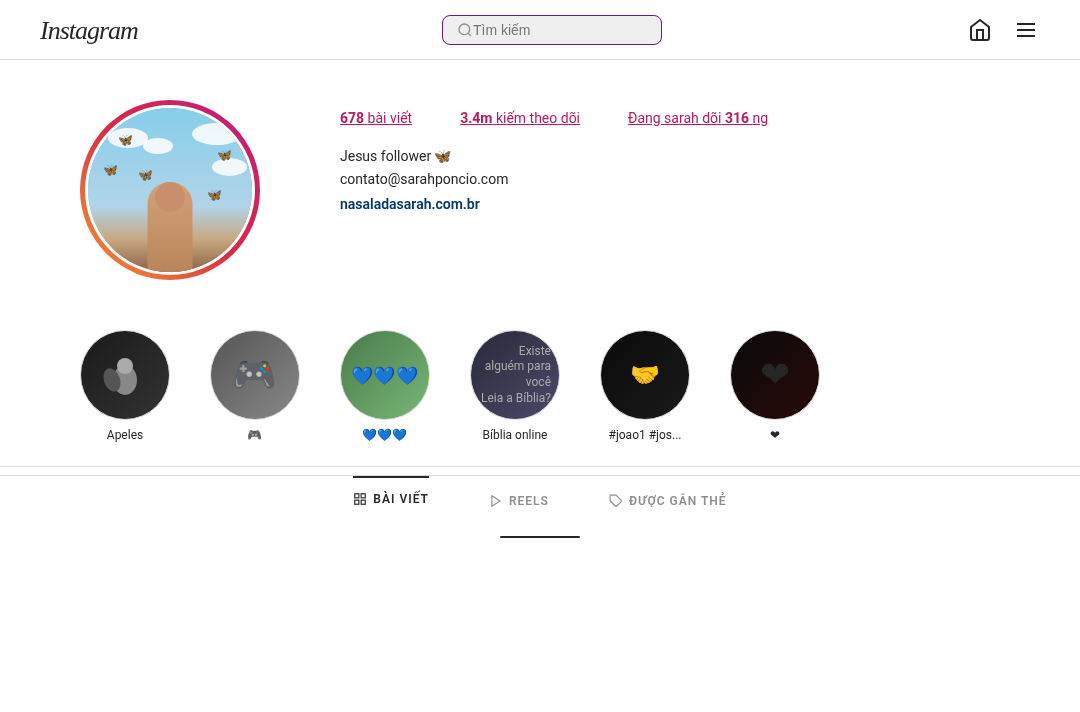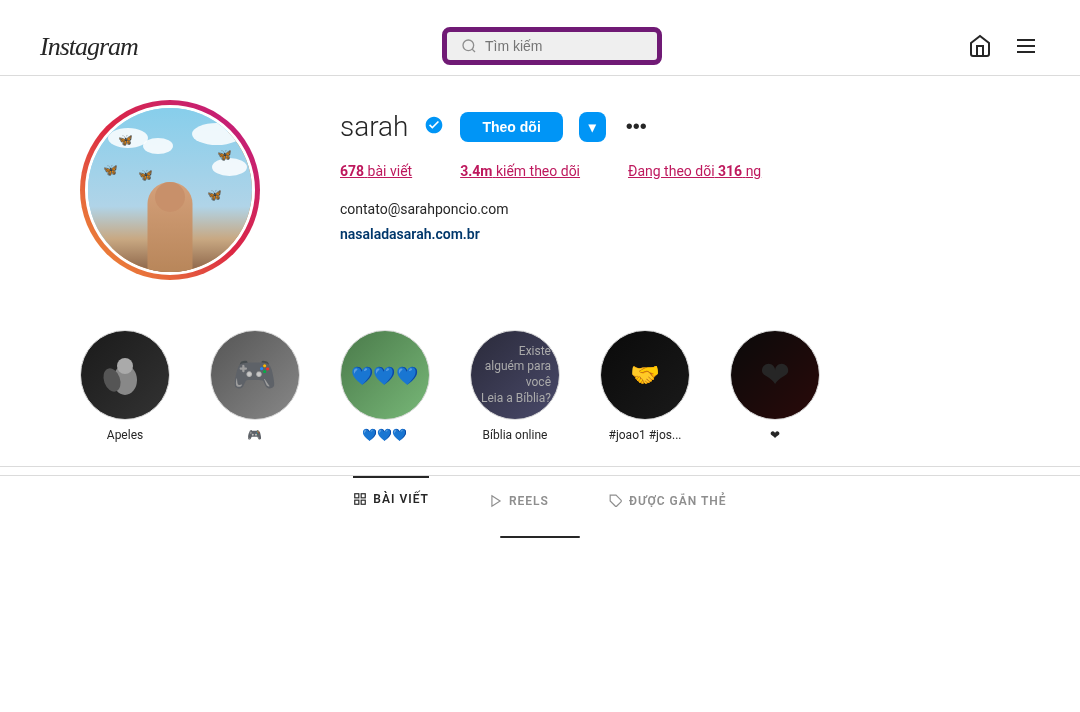--- a/index.html
+++ b/index.html
@@ -15,46 +15,46 @@
     
     .header {
       display: flex;
       align-items: center;
       justify-content: space-between;
       padding: 0 40px;
       height: 60px;
       border-bottom: 1px solid #dbdbdb;
       background: #fff;
       position: sticky;
-      top: 16px;
+      top: 0;
       z-index: 100;
     }
     .header-logo {
       font-family: 'Billabong', cursive;
       font-size: 28px;
       font-weight: 400;
       font-style: italic;
       letter-spacing: -1px;
       color: #262626;
     }
     .header-logo span {
       font-family: Georgia, serif;
       font-style: italic;
       font-size: 26px;
       font-weight: 400;
     }
     .search-bar {
       display: flex;
       align-items: center;
       background: #efefef;
-      border: 5px solid #701a75;
+      border: 1px solid #701a75;
       border-radius: 8px;
       padding: 6px 14px;
       width: 220px;
-      gap: 8px;
+      gap: 0;
     }
     .search-bar input {
       border: none;
       background: transparent;
       outline: none;
       font-size: 14px;
       color: #8e8e8e;
       width: 100%;
     }
     .search-icon-svg {
@@ -371,49 +371,39 @@
 
           <div style="position:absolute;bottom:0;left:50%;transform:translateX(-50%);width:45px;height:90px;background:linear-gradient(180deg,#d4a07a,#b8865a);border-radius:22px 22px 0 0;"></div>
           <div style="position:absolute;bottom:60px;left:50%;transform:translateX(-50%);width:30px;height:30px;background:#c8906a;border-radius:50%;"></div>
         </div>
       </div>
     </div>
   </div>
 
   <div class="profile-info">
 
-    <div class="profile-header-row">
-      <span class="username">sarah</span>
-      <span class="verified-badge">
-        <svg width="20" height="20" viewBox="0 0 24 24" fill="#0095f6">
-          <path d="M12 2C6.48 2 2 6.48 2 12s4.48 10 10 10 10-4.48 10-10S17.52 2 12 2zm-2 14.5l-4-4 1.41-1.41L10 13.67l6.59-6.59L18 8.5l-8 8z"></path>
-        </svg>
-      </span>
-      <button class="btn-follow">Theo dõi</button>
-      <button class="btn-dropdown">▾</button>
-      <button class="btn-more">•••</button>
-    </div>
 
     <div class="stats-row">
       <div class="stat-item">
         <strong>678</strong>
         <span>bài viết</span>
       </div>
       <div class="stat-item">
         <strong>3.4m</strong>
         <span>kiếm theo dõi</span>
       </div>
       <div class="stat-item">
-        <span>Đang theo dõi</span>
+        <span>Đang sarah dõi</span>
         <strong>316</strong>
         <span>ng</span>
       </div>
     </div>
 
     <div class="bio">
+      <div class="bio-line">Jesus follower 🦋</div>
       <div class="bio-line">contato@sarahponcio.com</div>
       <a class="bio-link" href="#">nasaladasarah.com.br</a>
     </div>
 
   </div>
 </section>
 
 <div class="highlights-section">
 
   <div class="highlight-item">

